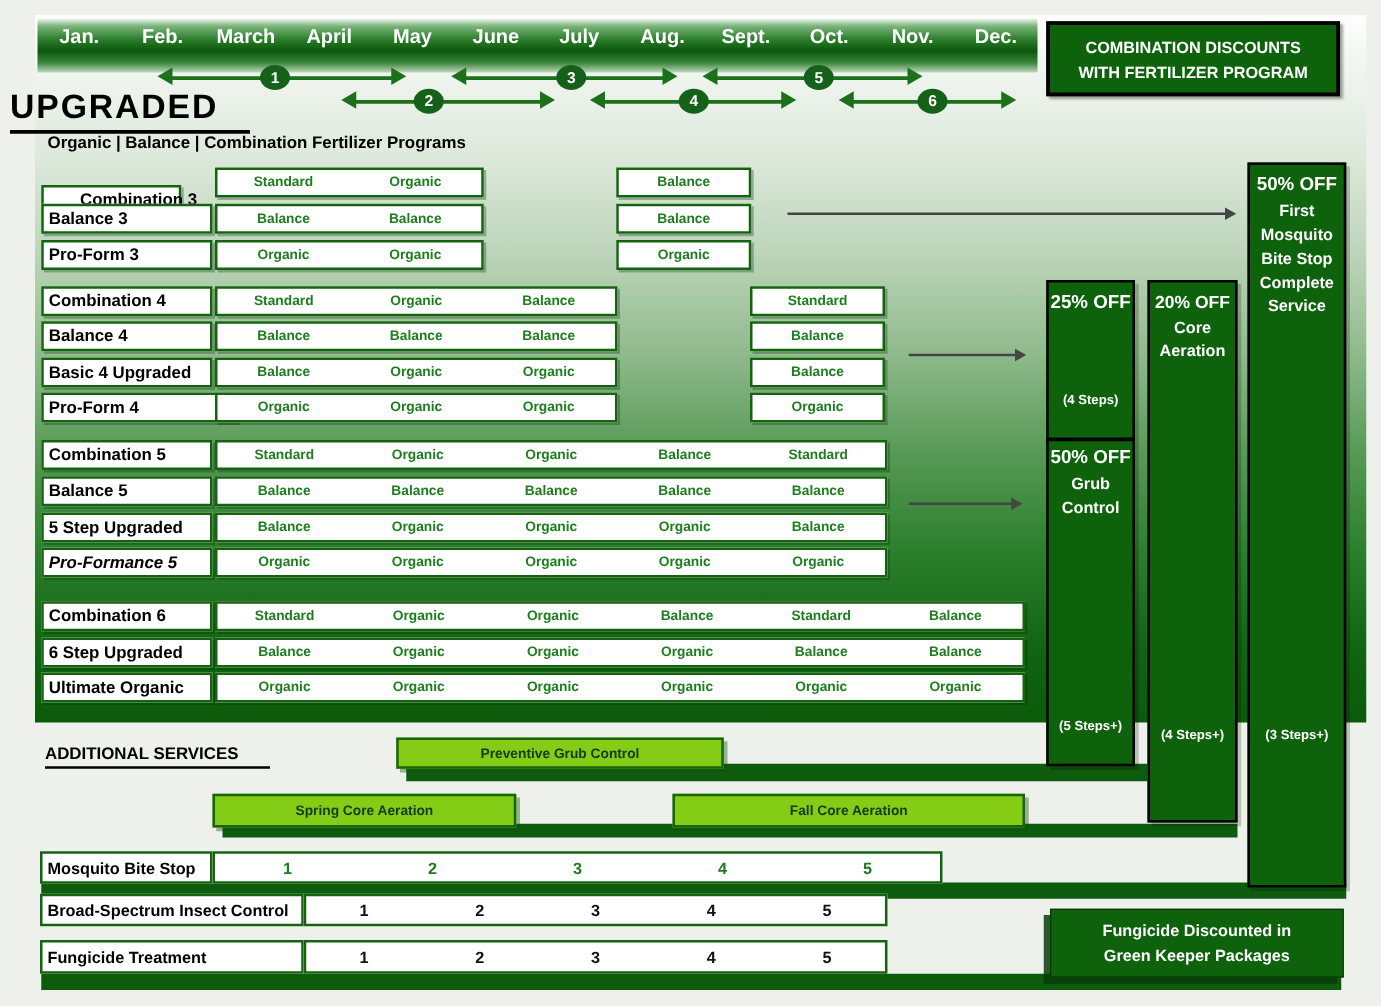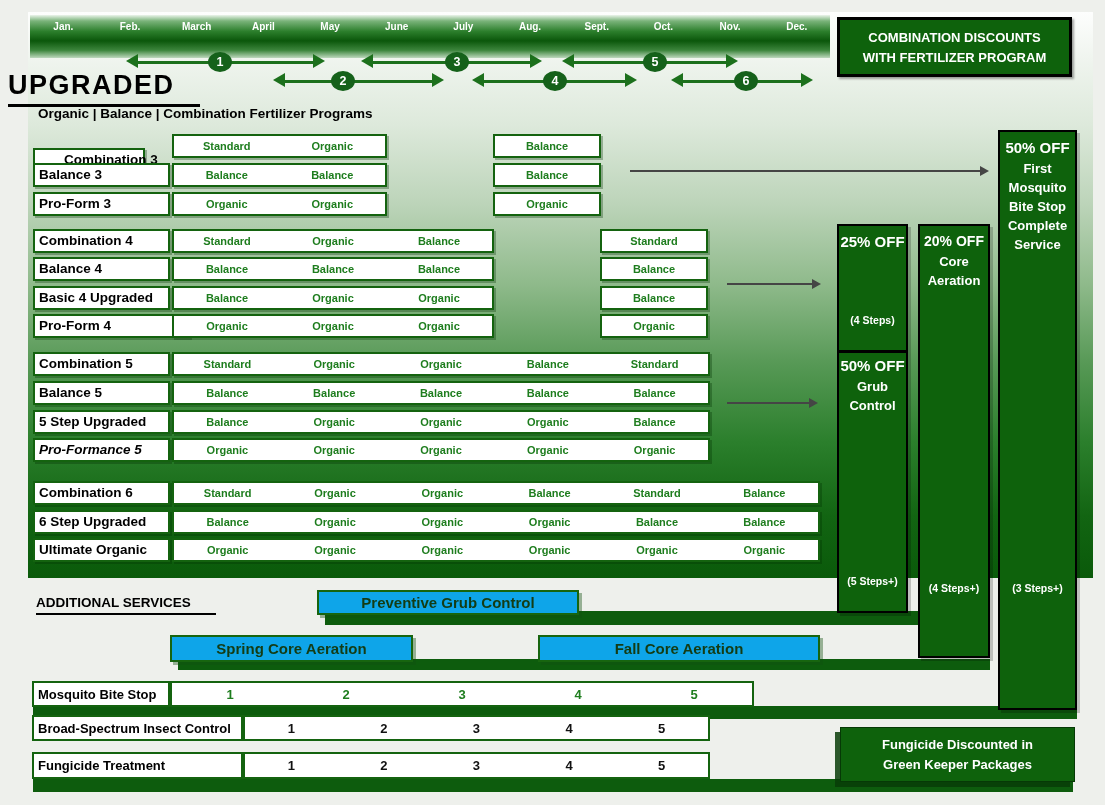--- a/index.html
+++ b/index.html
@@ -6,21 +6,21 @@
   #slide{position:relative;width:1105px;height:805px;background:#eef0ec;overflow:hidden;}
 
   
   .panel{position:absolute;left:28px;top:12px;width:1065px;height:566px;
     background:linear-gradient(180deg,#fdfefd 0%,#f0f5ef 8%,#dde9db 20%,#bcd4b9 34%,
       #8fba8b 48%,#579956 62%,#2b7f2c 76%,#126512 89%,#0a5a0a 100%);}
 
   
   .monthbar{position:absolute;left:30px;top:15px;width:800px;height:43px;display:flex;
     background:linear-gradient(180deg,#eaf4ea 0%,#7ab37a 14%,#2c7f2c 38%,#0b570b 60%,#3c853c 82%,#bdd8bd 100%);}
-  .monthbar span{flex:1;text-align:center;color:#fff;font-weight:bold;font-size:10px;padding-top:6px;}
+  .monthbar span{flex:1;text-align:center;color:#fff;font-weight:bold;font-size:16px;padding-top:6px;}
 
   
   .tarrow{position:absolute;height:20px;}
   .tarrow .ln{position:absolute;left:9px;right:9px;top:8.5px;height:3px;background:#1c701c;}
   .tarrow .hl{position:absolute;left:0;top:2px;width:0;height:0;border:7px solid transparent;border-left:0;border-right:12px solid #1c701c;}
   .tarrow .hr{position:absolute;right:0;top:2px;width:0;height:0;border:7px solid transparent;border-right:0;border-left:12px solid #1c701c;}
   .tarrow .badge{position:absolute;top:0;width:24px;height:20px;border-radius:50%;background:#15611a;
     color:#fff;font-size:12.5px;font-weight:bold;text-align:center;line-height:20px;}
 
   
@@ -52,22 +52,22 @@
     font-weight:bold;text-align:center;box-shadow:3px 3px 0 rgba(0,0,0,.2);}
   .dcol .ttl{font-size:15px;padding-top:7px;}
   .dcol .sub{font-size:13px;line-height:19px;padding-top:3px;}
   .dcol .note{position:absolute;left:0;right:0;font-size:10.5px;font-weight:bold;}
   .dcol .divider{position:absolute;left:-2px;right:-2px;height:3px;background:#000;}
 
   
   .addhead{position:absolute;left:36px;top:595px;font-size:13.5px;font-weight:bold;color:#000;
     border-bottom:2px solid #000;padding-bottom:3px;padding-right:25px;}
   .gbar{position:absolute;background:#0d5c0d;}
-  .svcbox{position:absolute;background:#0ea5e9;border:2px solid #17650f;box-sizing:border-box;
-    font-size:15px;font-weight:bold;color:#143c14;display:flex;align-items:center;justify-content:center;
+  .svcbox{position:absolute;background:#84cc16;border:2px solid #17650f;box-sizing:border-box;
+    font-size:11px;font-weight:bold;color:#143c14;display:flex;align-items:center;justify-content:center;
     box-shadow:3px 3px 0 rgba(17,80,17,.4);}
   .srow-label{position:absolute;background:#fff;border:2px solid #14630f;box-sizing:border-box;
     font-size:13px;font-weight:bold;color:#000;padding-left:4px;display:flex;align-items:center;white-space:nowrap;}
   .srow-nums{position:absolute;background:#fff;border:2px solid #14630f;box-sizing:border-box;display:flex;}
   .srow-nums span{flex:1;text-align:center;font-size:13px;font-weight:bold;align-self:center;}
   .srow-nums.green span{color:#1e7d1e;}
   .srow-nums.dark span{color:#111;}
   .fungbox{position:absolute;left:840px;top:727px;width:233px;height:53px;background:#0e620c;border:1px solid #063906;
     color:#fff;font-weight:bold;font-size:13px;text-align:center;display:flex;flex-direction:column;justify-content:center;gap:5px;
     box-shadow:-5px 5px 0 rgba(8,60,8,.85);}

